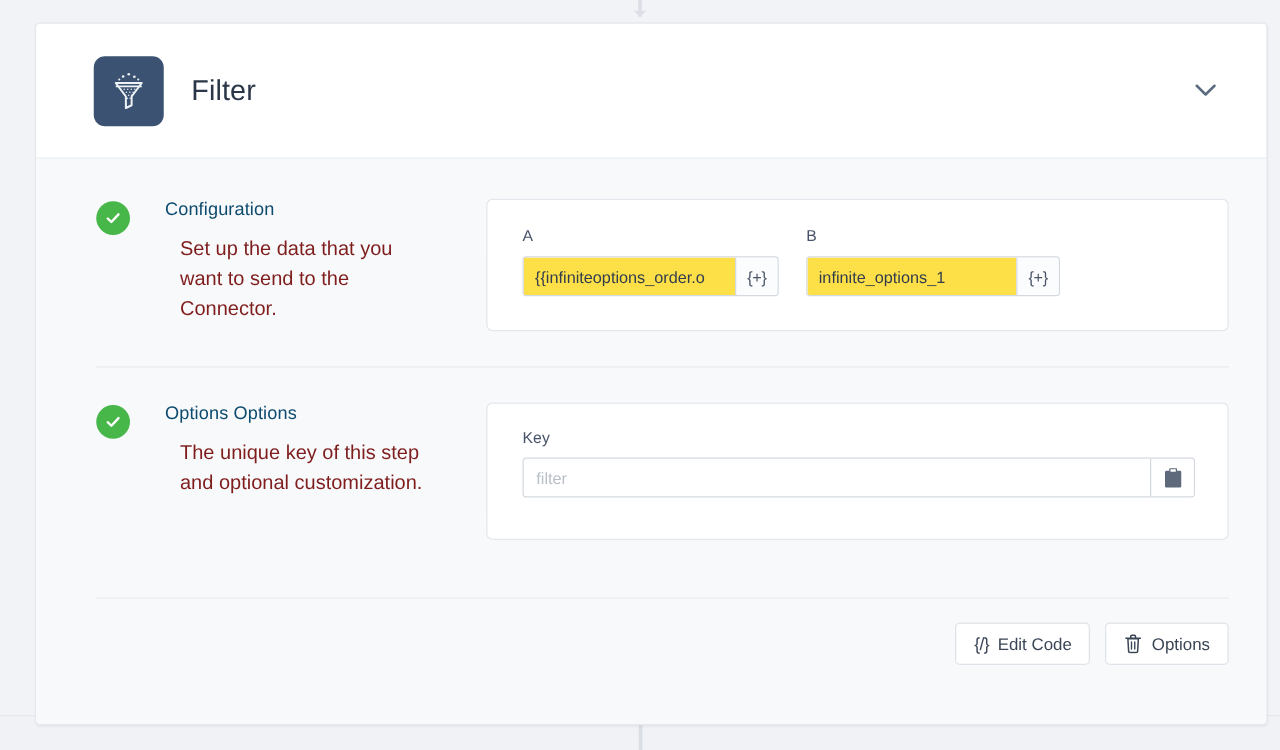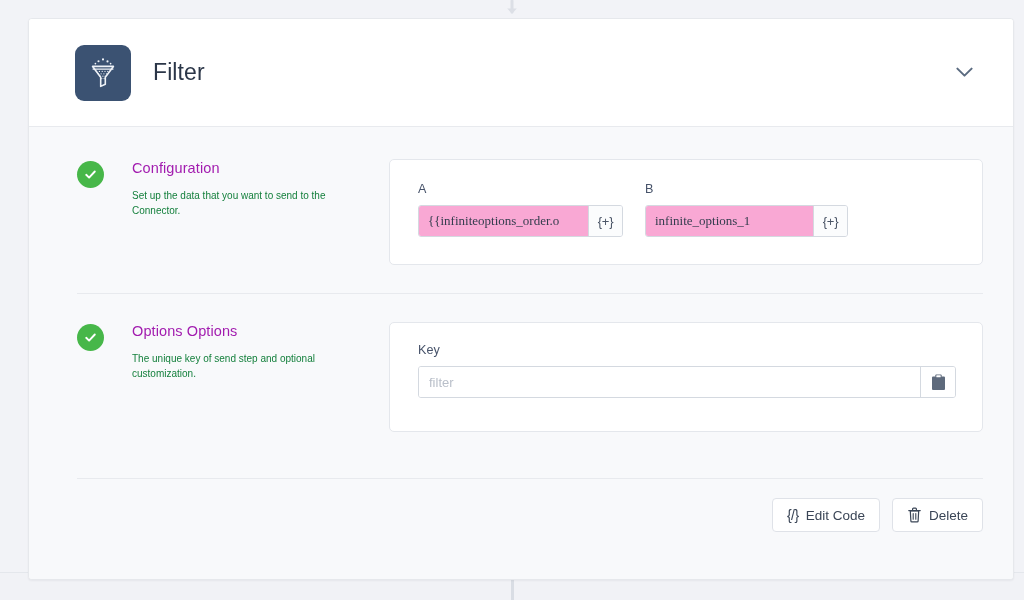--- a/index.html
+++ b/index.html
@@ -111,29 +111,30 @@
     width: 27px; height: 27px;
     border-radius: 50%;
     background: #47b749;
     flex: 0 0 auto;
     display: flex; align-items: center; justify-content: center;
     margin-top: 2px;
   }
   .sec-text { margin-left: 28px; padding-top: 1px; }
   .sec-title {
     font-size: 14.5px;
-    color: #a21caf;
+    color: #0c4a6e;
     margin-bottom: 12px;
     letter-spacing: .1px;
   }
   .sec-desc {
-    font-size: 10px;
-    color: #15803d;
+    font-size: 16px;
+    color: #7f1d1d;
     line-height: 1.5;
     max-width: 200px;
+    margin-left: 12px;
   }
 
   .sec-right { flex: 1 1 auto; }
 
   .panel {
     background: #ffffff;
     border: 1px solid #e4e7ec;
     border-radius: 5px;
   }
   .panel.config { padding: 22px 26px 26px 28px; height: 106px; }
@@ -161,22 +162,22 @@
     border-radius: 3px;
     overflow: hidden;
     background: #fff;
   }
   .input-group input {
     flex: 1 1 auto;
     border: none; outline: none;
     padding: 0 9px;
     font-size: 13px;
     color: #333c4d;
-    font-family: Liberation Serif, serif;
-    background: #f9a8d4;
+    font-family: Liberation Sans, sans-serif;
+    background: #fde047;
     min-width: 0;
   }
   .input-group input::placeholder { color: #b5bcc7; }
   .addon {
     flex: 0 0 auto;
     width: 34px;
     border-left: 1px solid #d4d9e0;
     background: #fbfcfd;
     display: flex; align-items: center; justify-content: center;
     font-size: 13px;
@@ -367,21 +368,21 @@
 
       <div class="section second">
         <div class="sec-left">
           <div class="check">
             <svg width="15" height="15" viewBox="0 0 15 15" fill="none">
               <path d="M3.2 7.8 L6.1 10.6 L11.8 4.5" stroke="#ffffff" stroke-width="1.9" stroke-linecap="round" stroke-linejoin="round"></path>
             </svg>
           </div>
           <div class="sec-text">
             <div class="sec-title">Options Options</div>
-            <div class="sec-desc">The unique key of send step and optional customization.</div>
+            <div class="sec-desc">The unique key of this step and optional customization.</div>
           </div>
         </div>
         <div class="sec-right">
           <div class="panel adv">
             <label class="field-label">Key</label>
             <div class="key-group">
               <input type="text" placeholder="filter" style="">
               <div class="key-addon">
                 <svg width="15" height="17" viewBox="0 0 15 17" fill="none">
                   <rect x="1" y="2.6" width="13" height="13.4" rx="1.1" fill="#5e6a7c"></rect>
@@ -403,19 +404,19 @@
         </button>
         <button class="btn">
           <span>
             <svg width="15" height="16" viewBox="0 0 15 16" fill="none">
               <path d="M1.8 3.6 H13.2" stroke="#3a4556" stroke-width="1.3" stroke-linecap="round"></path>
               <path d="M5.6 3.4 V2.1 a.9.9 0 0 1 .9-.9h2 a.9.9 0 0 1 .9.9 V3.4" stroke="#3a4556" stroke-width="1.2" fill="none"></path>
               <path d="M3.3 3.9 H11.7 L11.1 14.1 a.9.9 0 0 1 -.9.85 H4.8 a.9.9 0 0 1 -.9-.85 Z" stroke="#3a4556" stroke-width="1.2" fill="none" stroke-linejoin="round"></path>
               <path d="M6.2 6.6 V12.2 M8.8 6.6 V12.2" stroke="#3a4556" stroke-width="1.1" stroke-linecap="round"></path>
             </svg>
           </span>
-          <span>Delete</span>
+          <span>Options</span>
         </button>
       </div>
 
     </div>
   </div>
 </div>
 
 </body></html>

